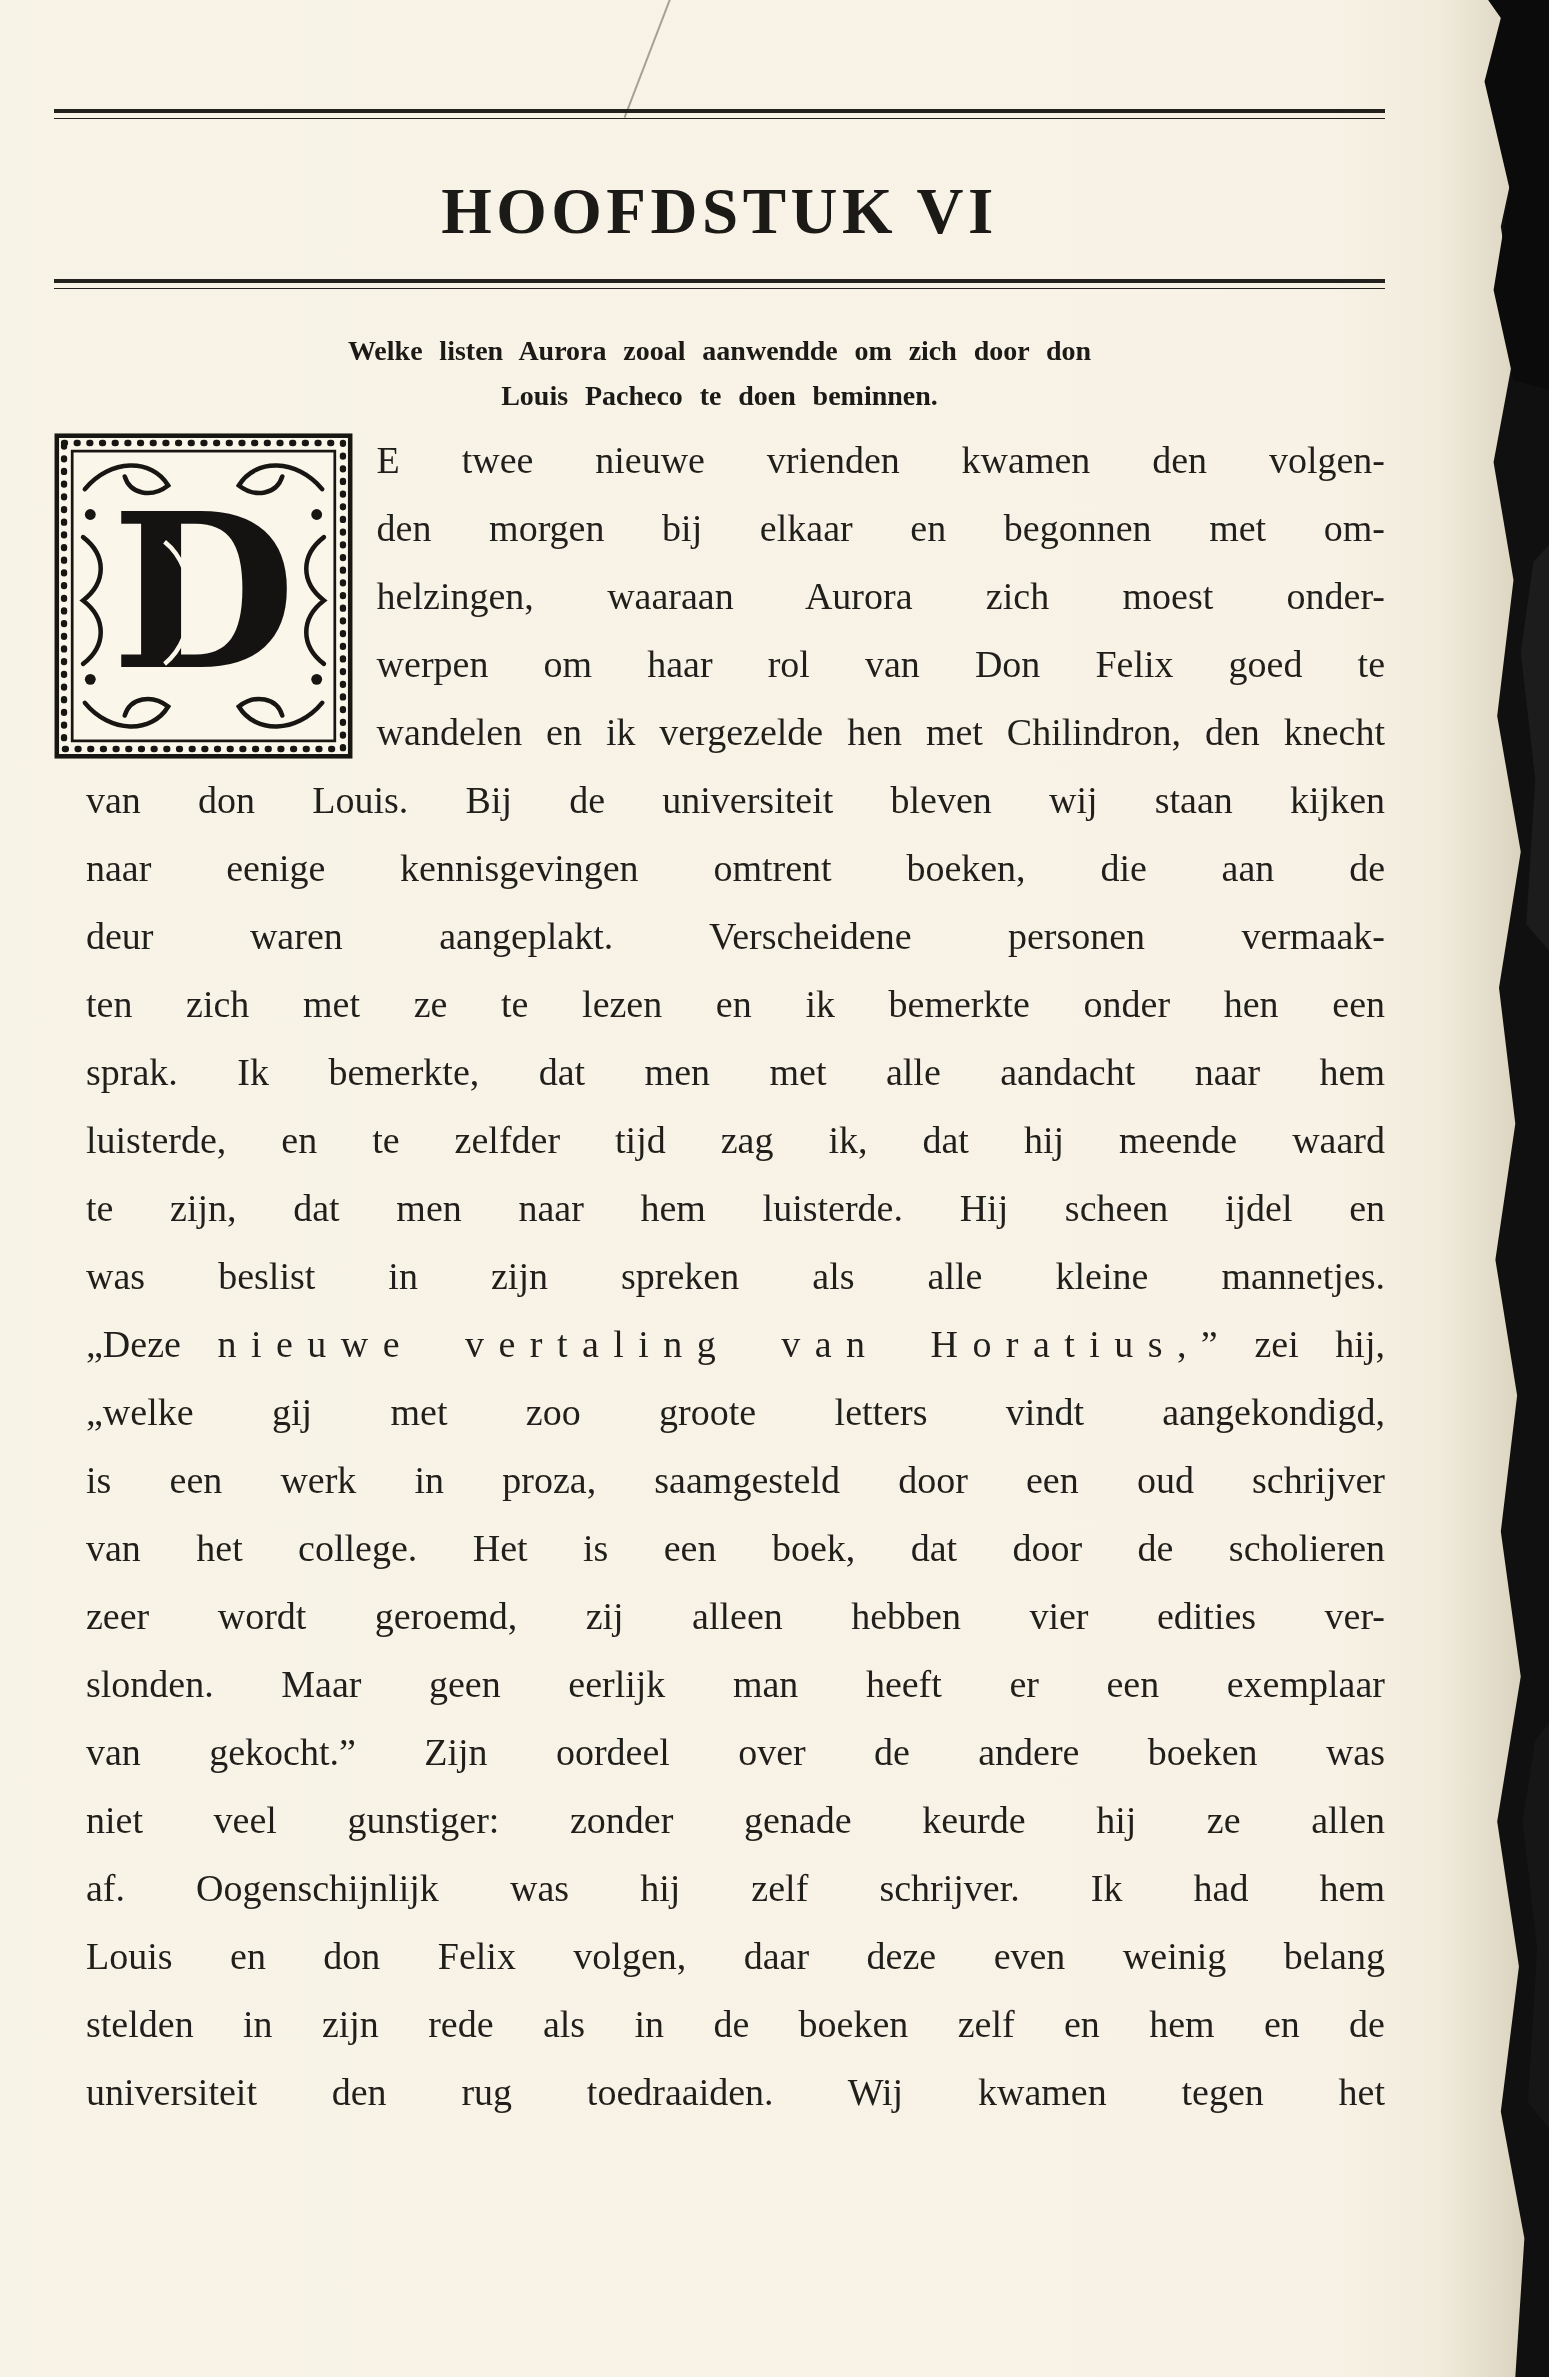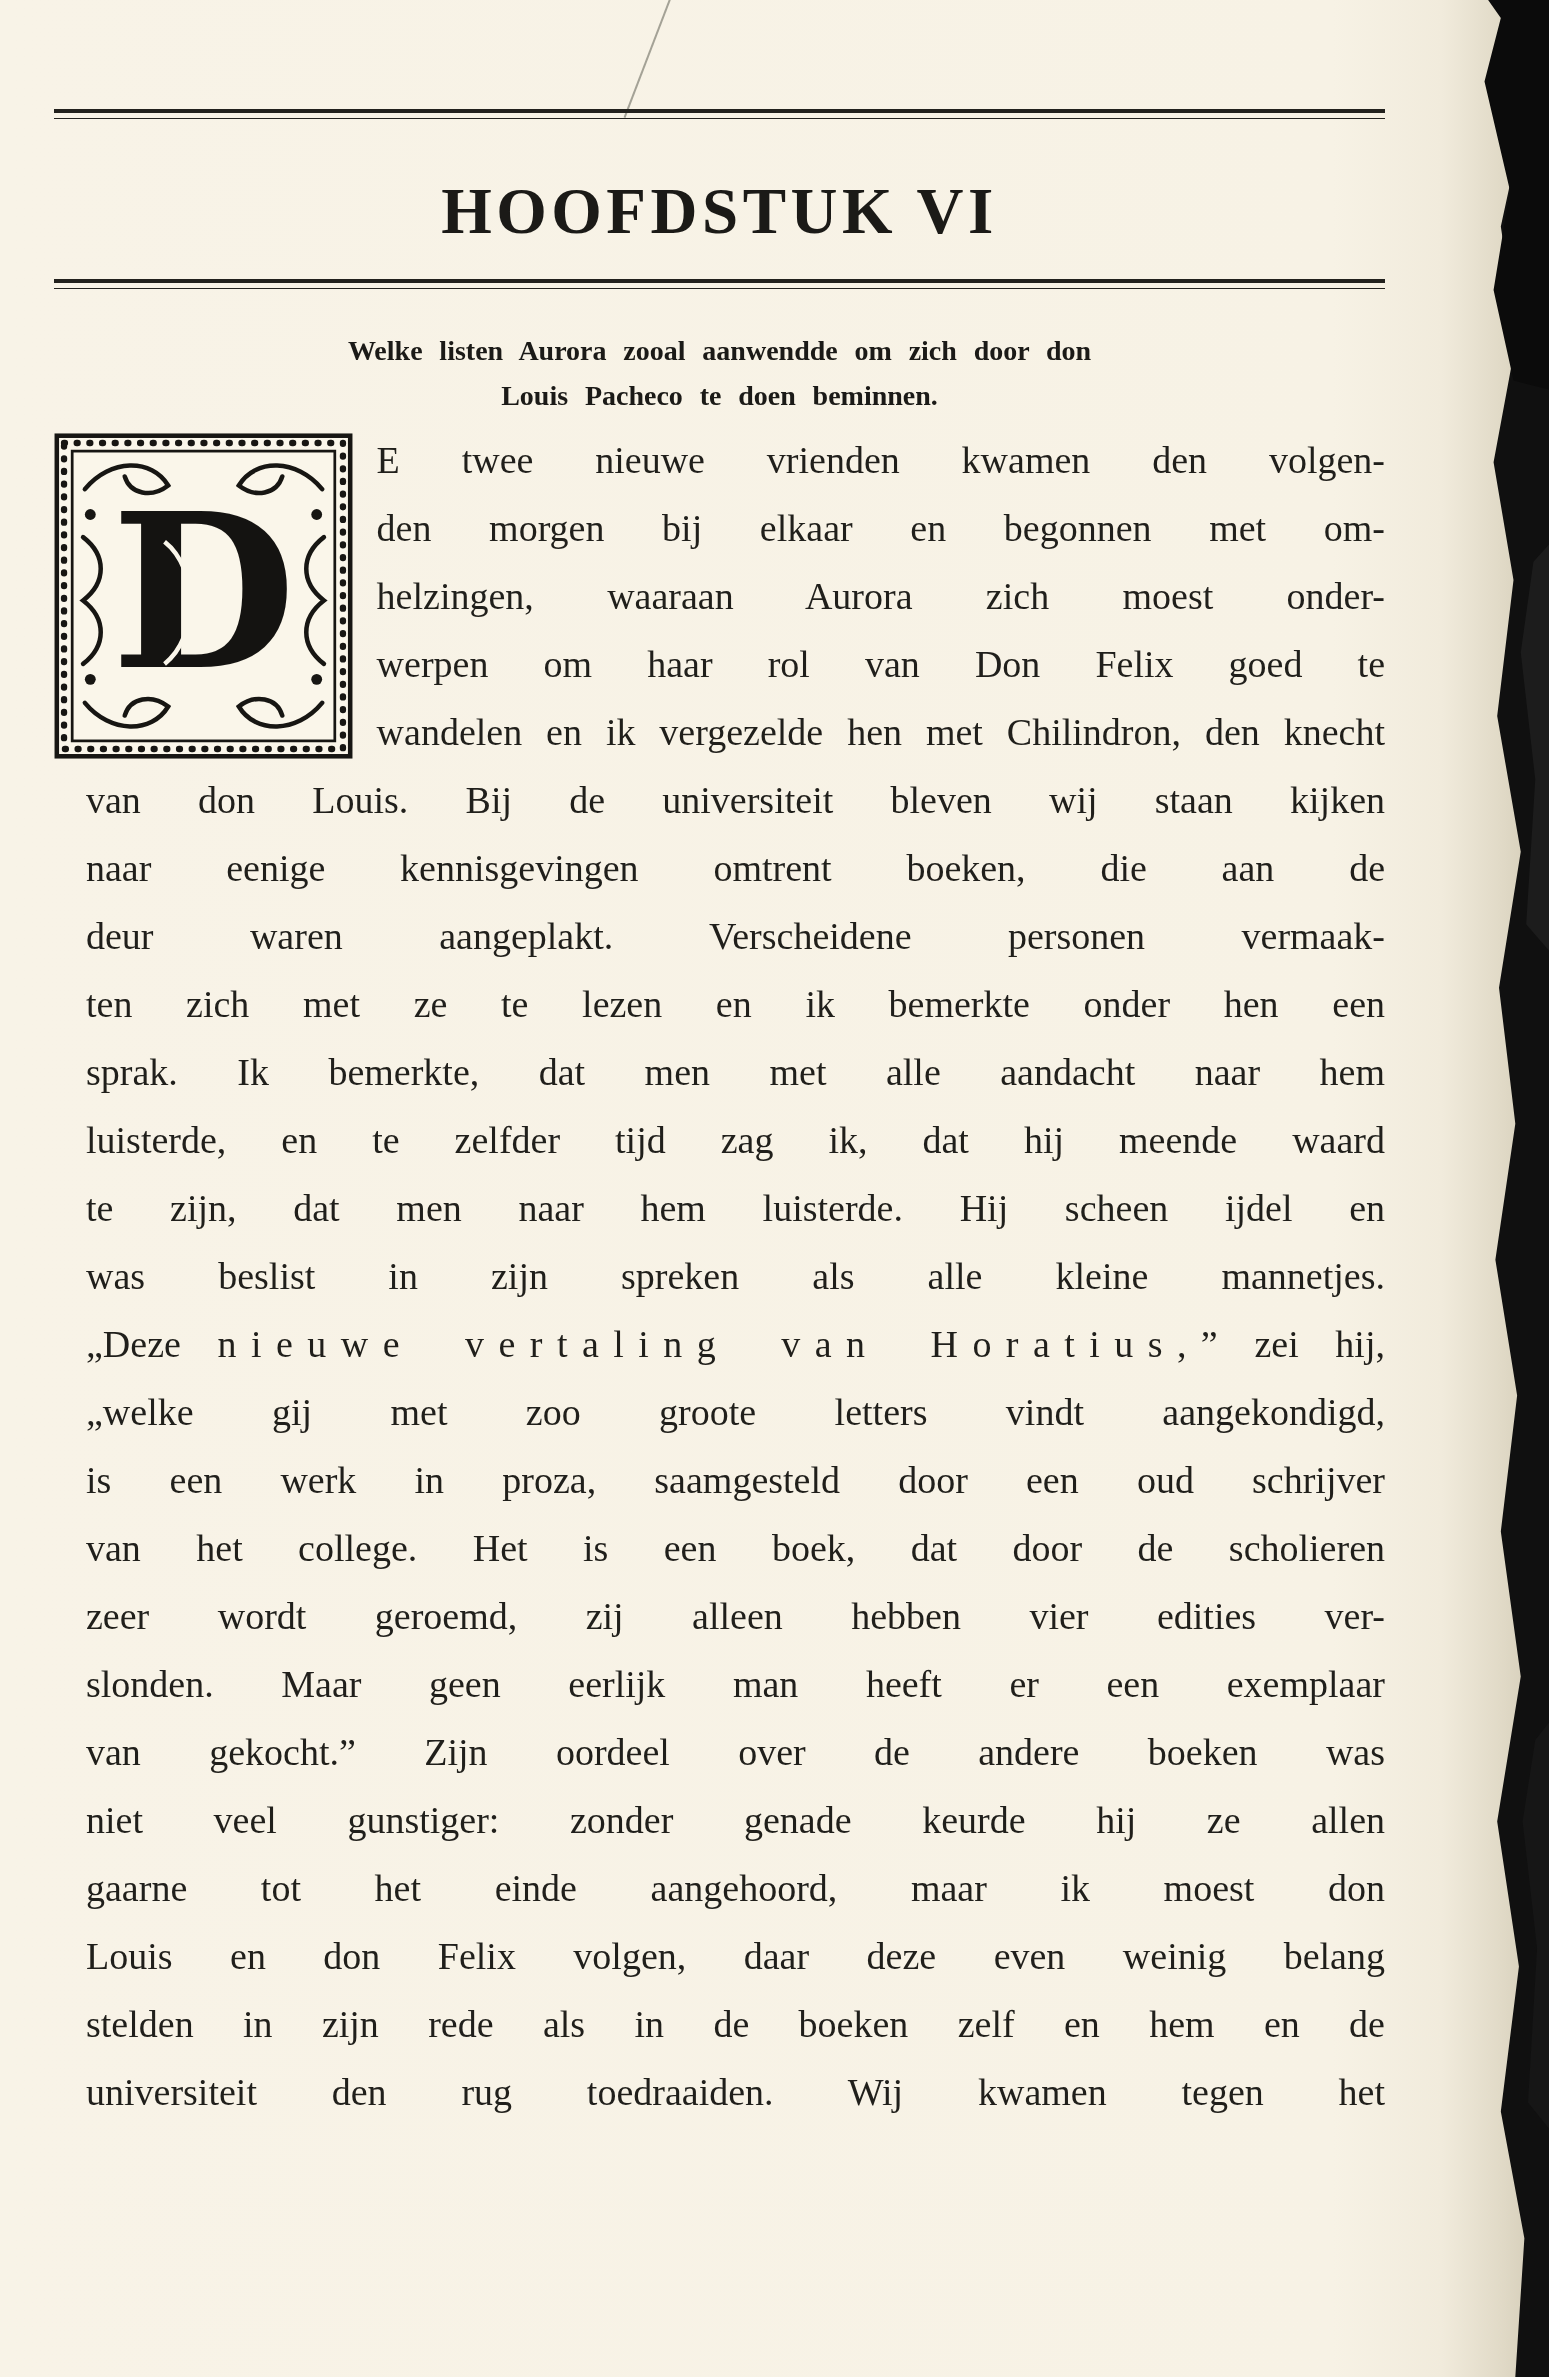--- a/index.html
+++ b/index.html
@@ -109,21 +109,21 @@
     <div class="bodyline">
       <span>„Deze </span><span class="spaced">nieuwe vertaling van Horatius,</span><span>” zei hij,</span>
     </div>
     <div class="bodyline">„welke gij met zoo groote letters vindt aangekondigd,</div>
     <div class="bodyline">is een werk in proza, saamgesteld door een oud schrijver</div>
     <div class="bodyline">van het college. Het is een boek, dat door de scholieren</div>
     <div class="bodyline">zeer wordt geroemd, zij alleen hebben vier edities ver-</div>
     <div class="bodyline">slonden. Maar geen eerlijk man heeft er een exemplaar</div>
     <div class="bodyline">van gekocht.” Zijn oordeel over de andere boeken was</div>
     <div class="bodyline">niet veel gunstiger: zonder genade keurde hij ze allen</div>
-    <div class="bodyline">gaarne tot het einde aangehoord, maar ik moest don</div>
+    <div class="bodyline">af. Oogenschijnlijk was hij zelf schrijver. Ik had hem</div>
     <div class="bodyline">Louis en don Felix volgen, daar deze even weinig belang</div>
     <div class="bodyline">stelden in zijn rede als in de boeken zelf en hem en de</div>
     <div class="bodyline">universiteit den rug toedraaiden. Wij kwamen tegen het</div>
   </div>
 
   <svg class="edge" width="73" height="2377" viewBox="0 0 80 2623">
     <polygon fill="#101010" points="80,0 80,2623 42,2623 52,2470 26,2330 46,2170 22,2010 48,1850 26,1690 44,1540 20,1390 42,1240 24,1090 48,940 22,790 40,640 18,510 44,370 26,250 52,130 30,55 46,0"></polygon>
     <polygon fill="#0b0b0b" points="80,0 80,430 40,420 18,320 36,210 8,90 26,20 12,0"></polygon>
     <polygon fill="#1c1c1c" points="80,600 80,1050 54,1020 64,860 48,720 62,620"></polygon>
     <polygon fill="#161616" points="80,1900 80,2350 56,2320 66,2150 50,2010 64,1920"></polygon>

